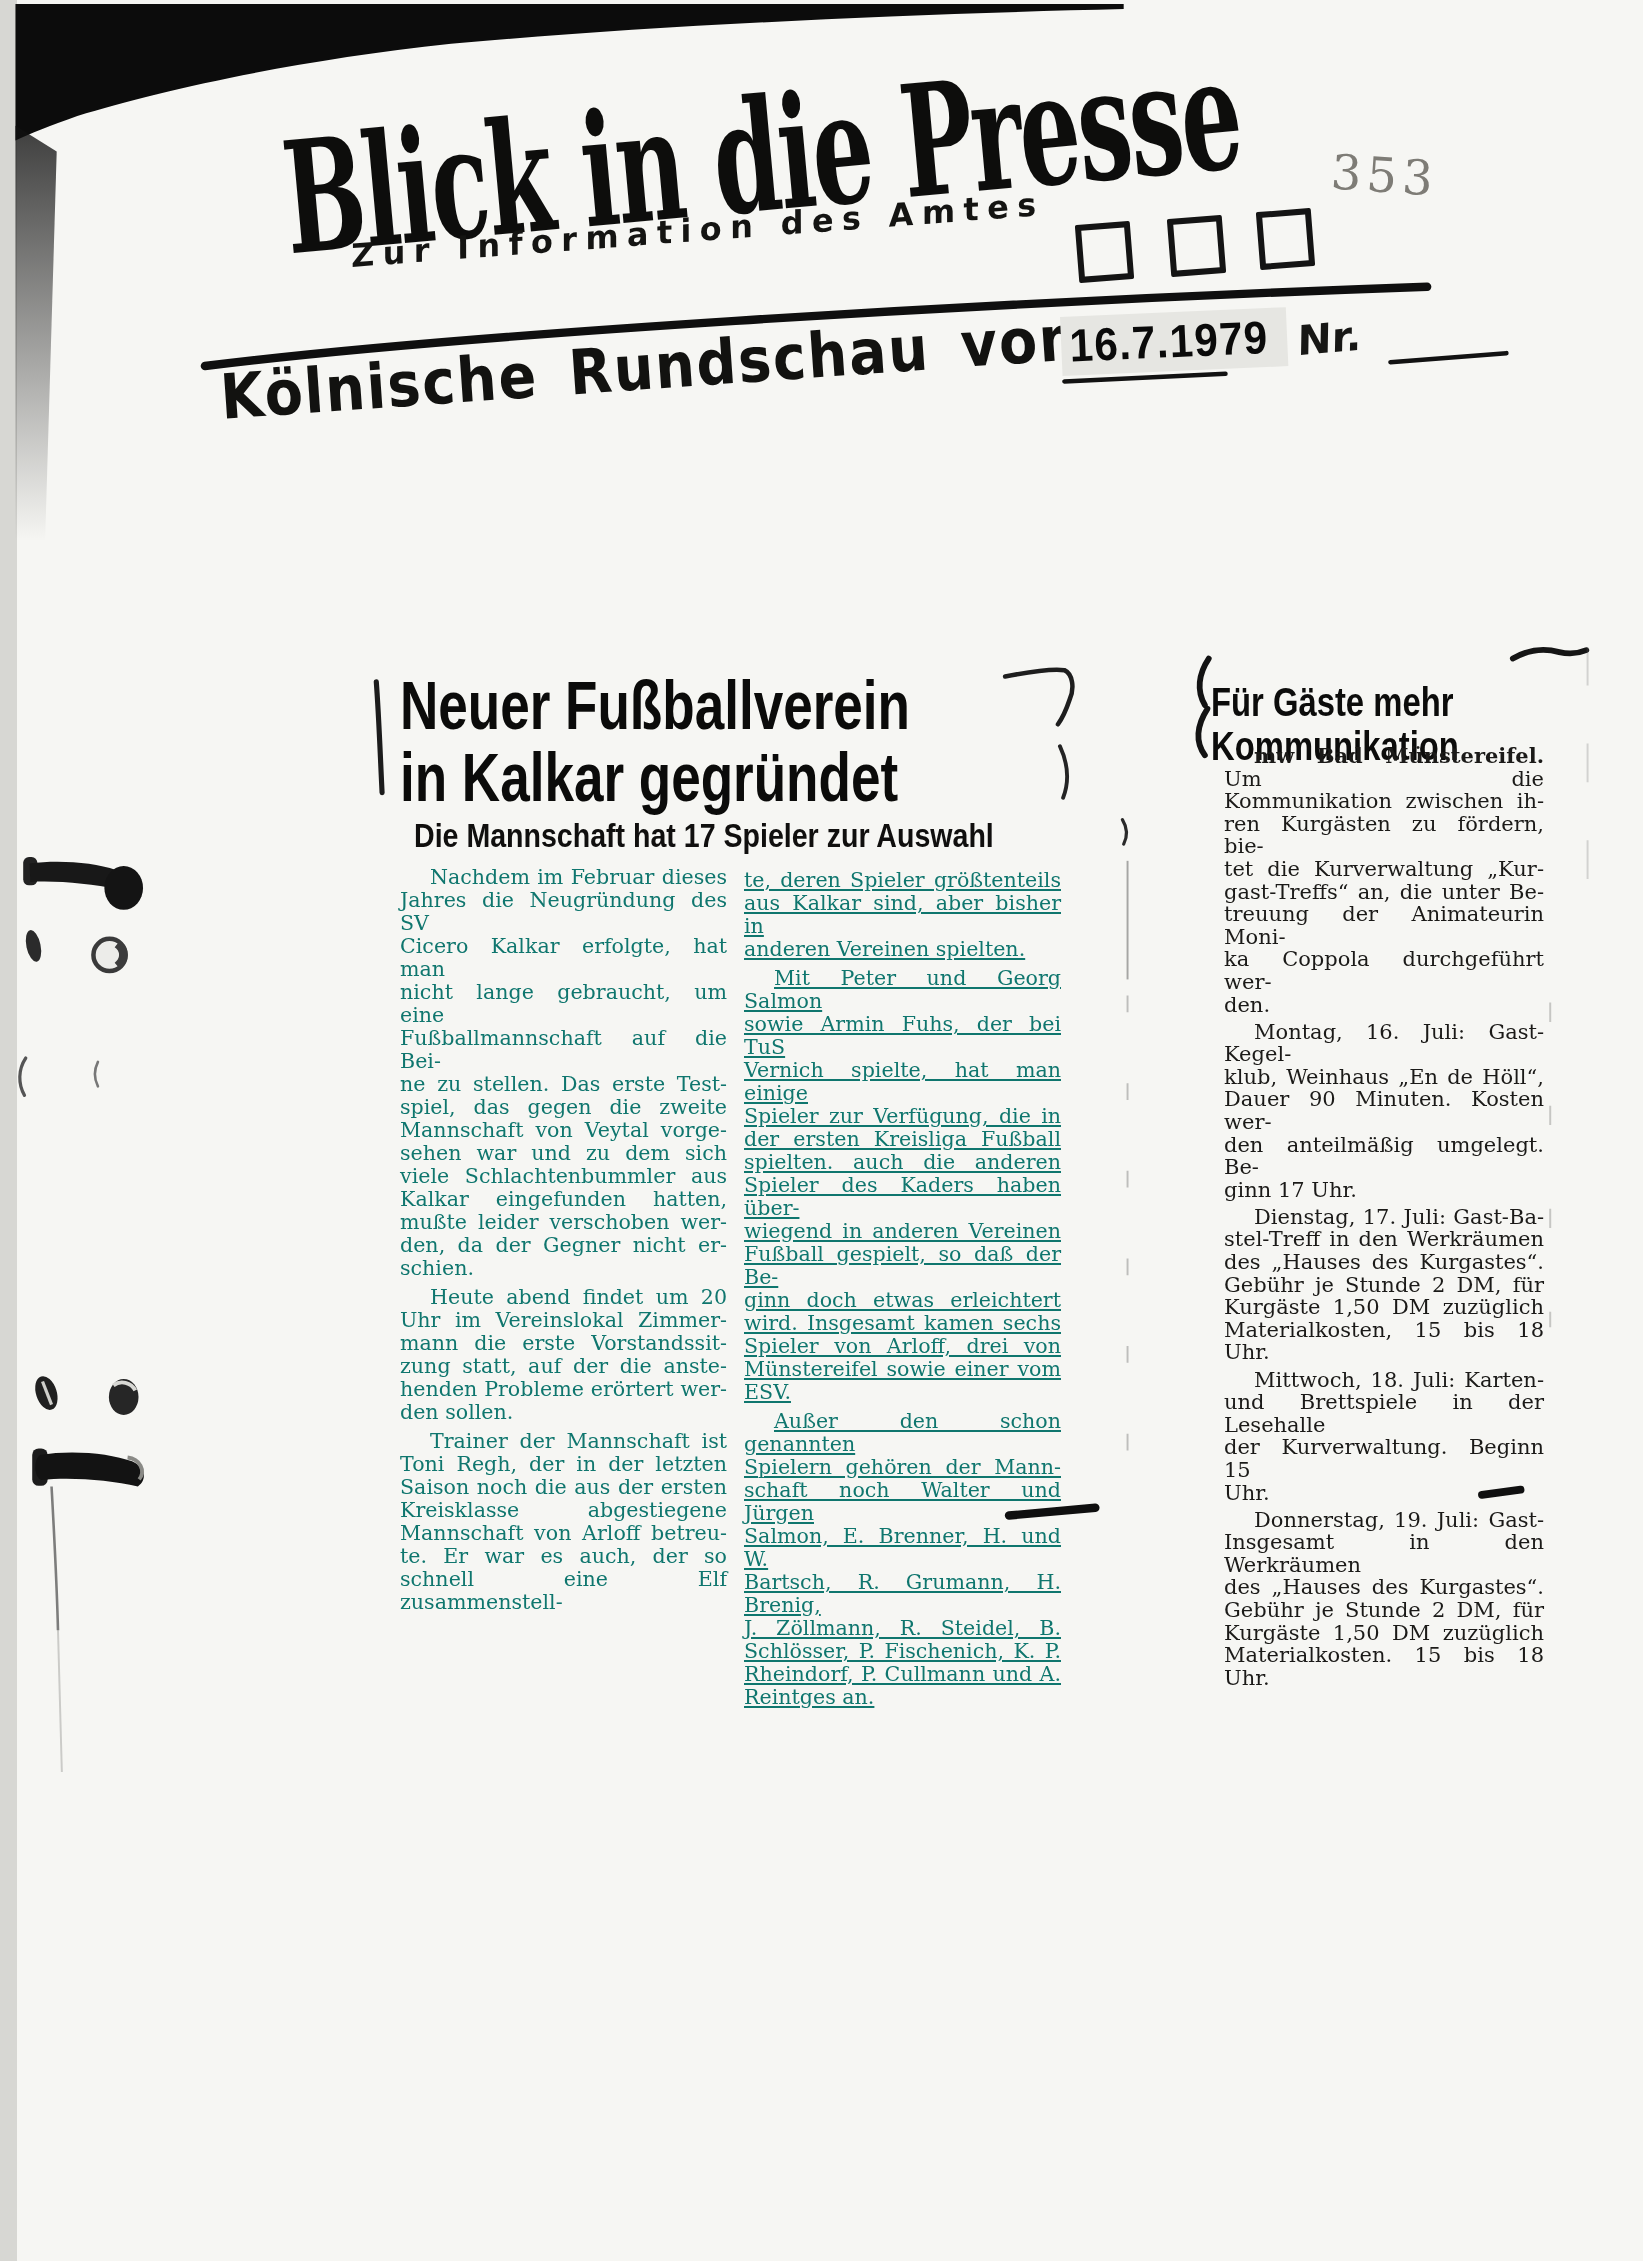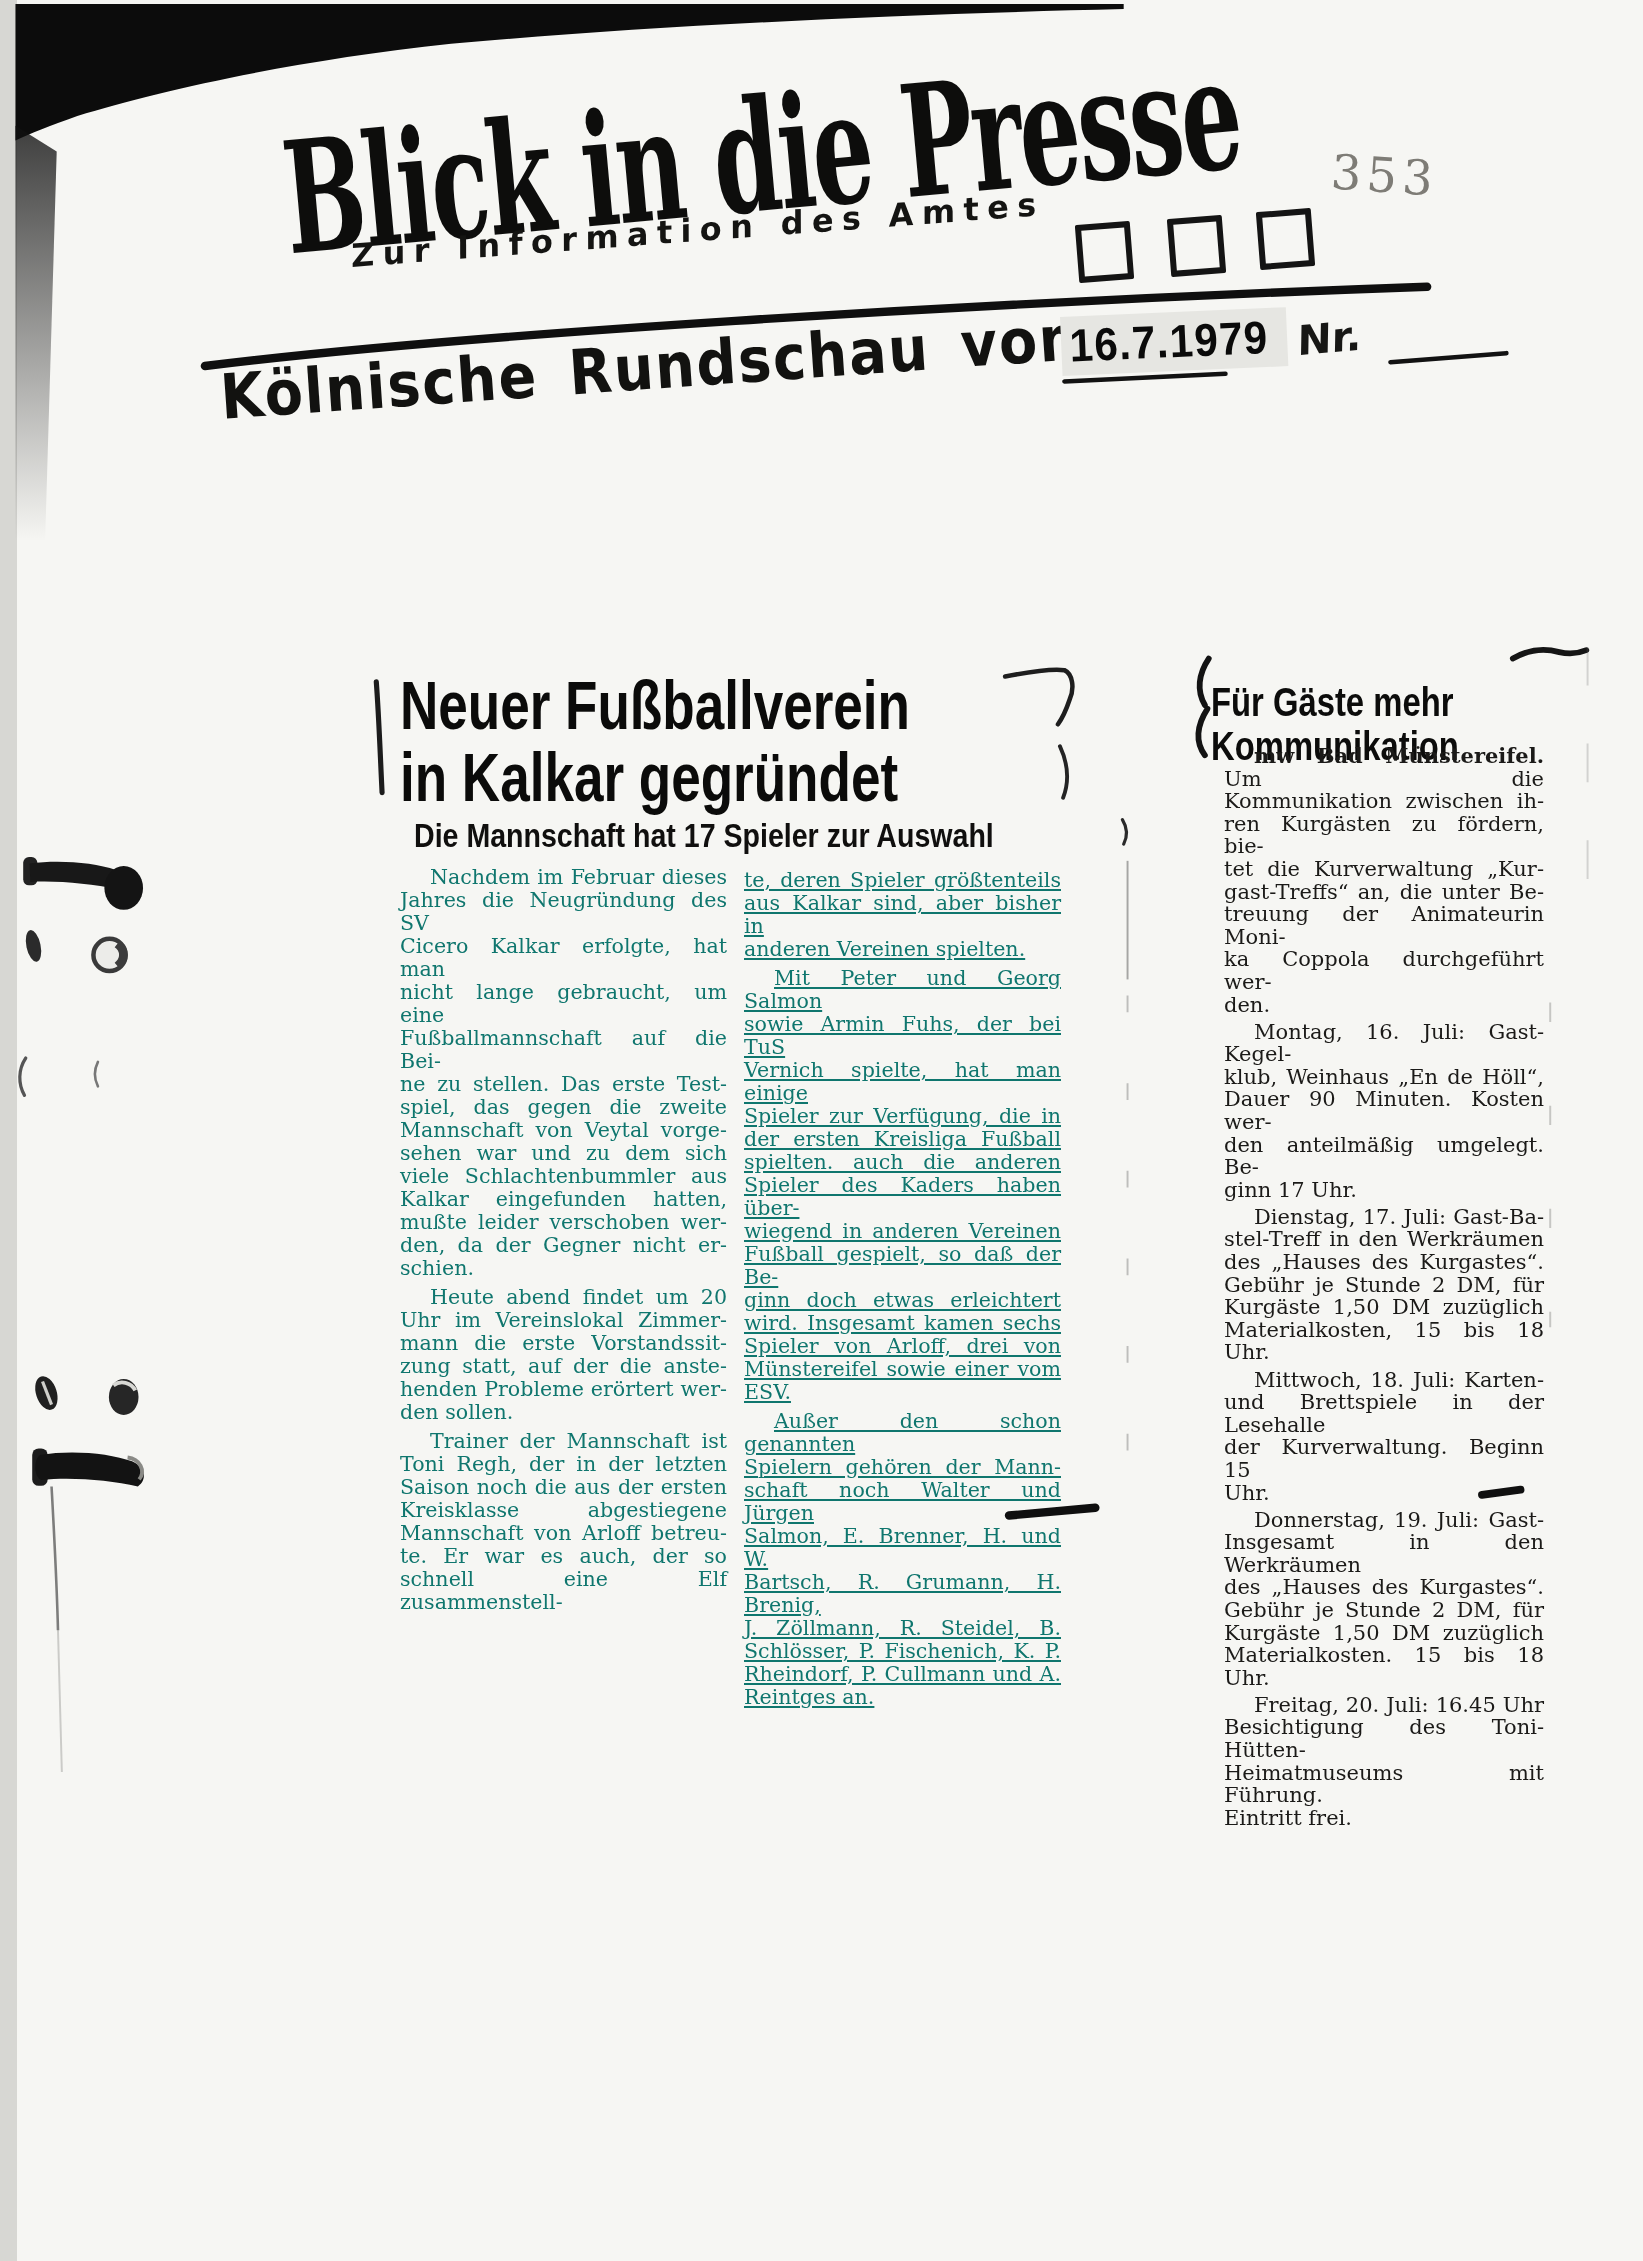--- a/index.html
+++ b/index.html
@@ -194,26 +194,20 @@
         <div class="line last">Uhr.</div>
       </div>
       <div class="para ind">
         <div class="line">Donnerstag, 19. Juli: Gast-</div>
         <div class="line">Insgesamt in den Werkräumen</div>
         <div class="line">des „Hauses des Kurgastes“.</div>
         <div class="line">Gebühr je Stunde 2 DM, für</div>
         <div class="line">Kurgäste 1,50 DM zuzüglich</div>
         <div class="line last">Materialkosten. 15 bis 18 Uhr.</div>
       </div>
-      <div class="para ind">
-        <div class="line">Freitag, 20. Juli: 16.45 Uhr</div>
-        <div class="line">Besichtigung des Toni-Hütten-</div>
-        <div class="line">Heimatmuseums mit Führung.</div>
-        <div class="line last">Eintritt frei.</div>
-      </div>
     </div>
 
   <svg class="overlay" width="1643" height="2261" viewBox="0 0 2550 3509">
     <defs>
       <linearGradient id="gl" x1="0" y1="0" x2="0" y2="1">
         <stop offset="0" stop-color="#101010" stop-opacity="0.8"></stop>
         <stop offset="1" stop-color="#101010" stop-opacity="0"></stop>
       </linearGradient>
     </defs>
 

